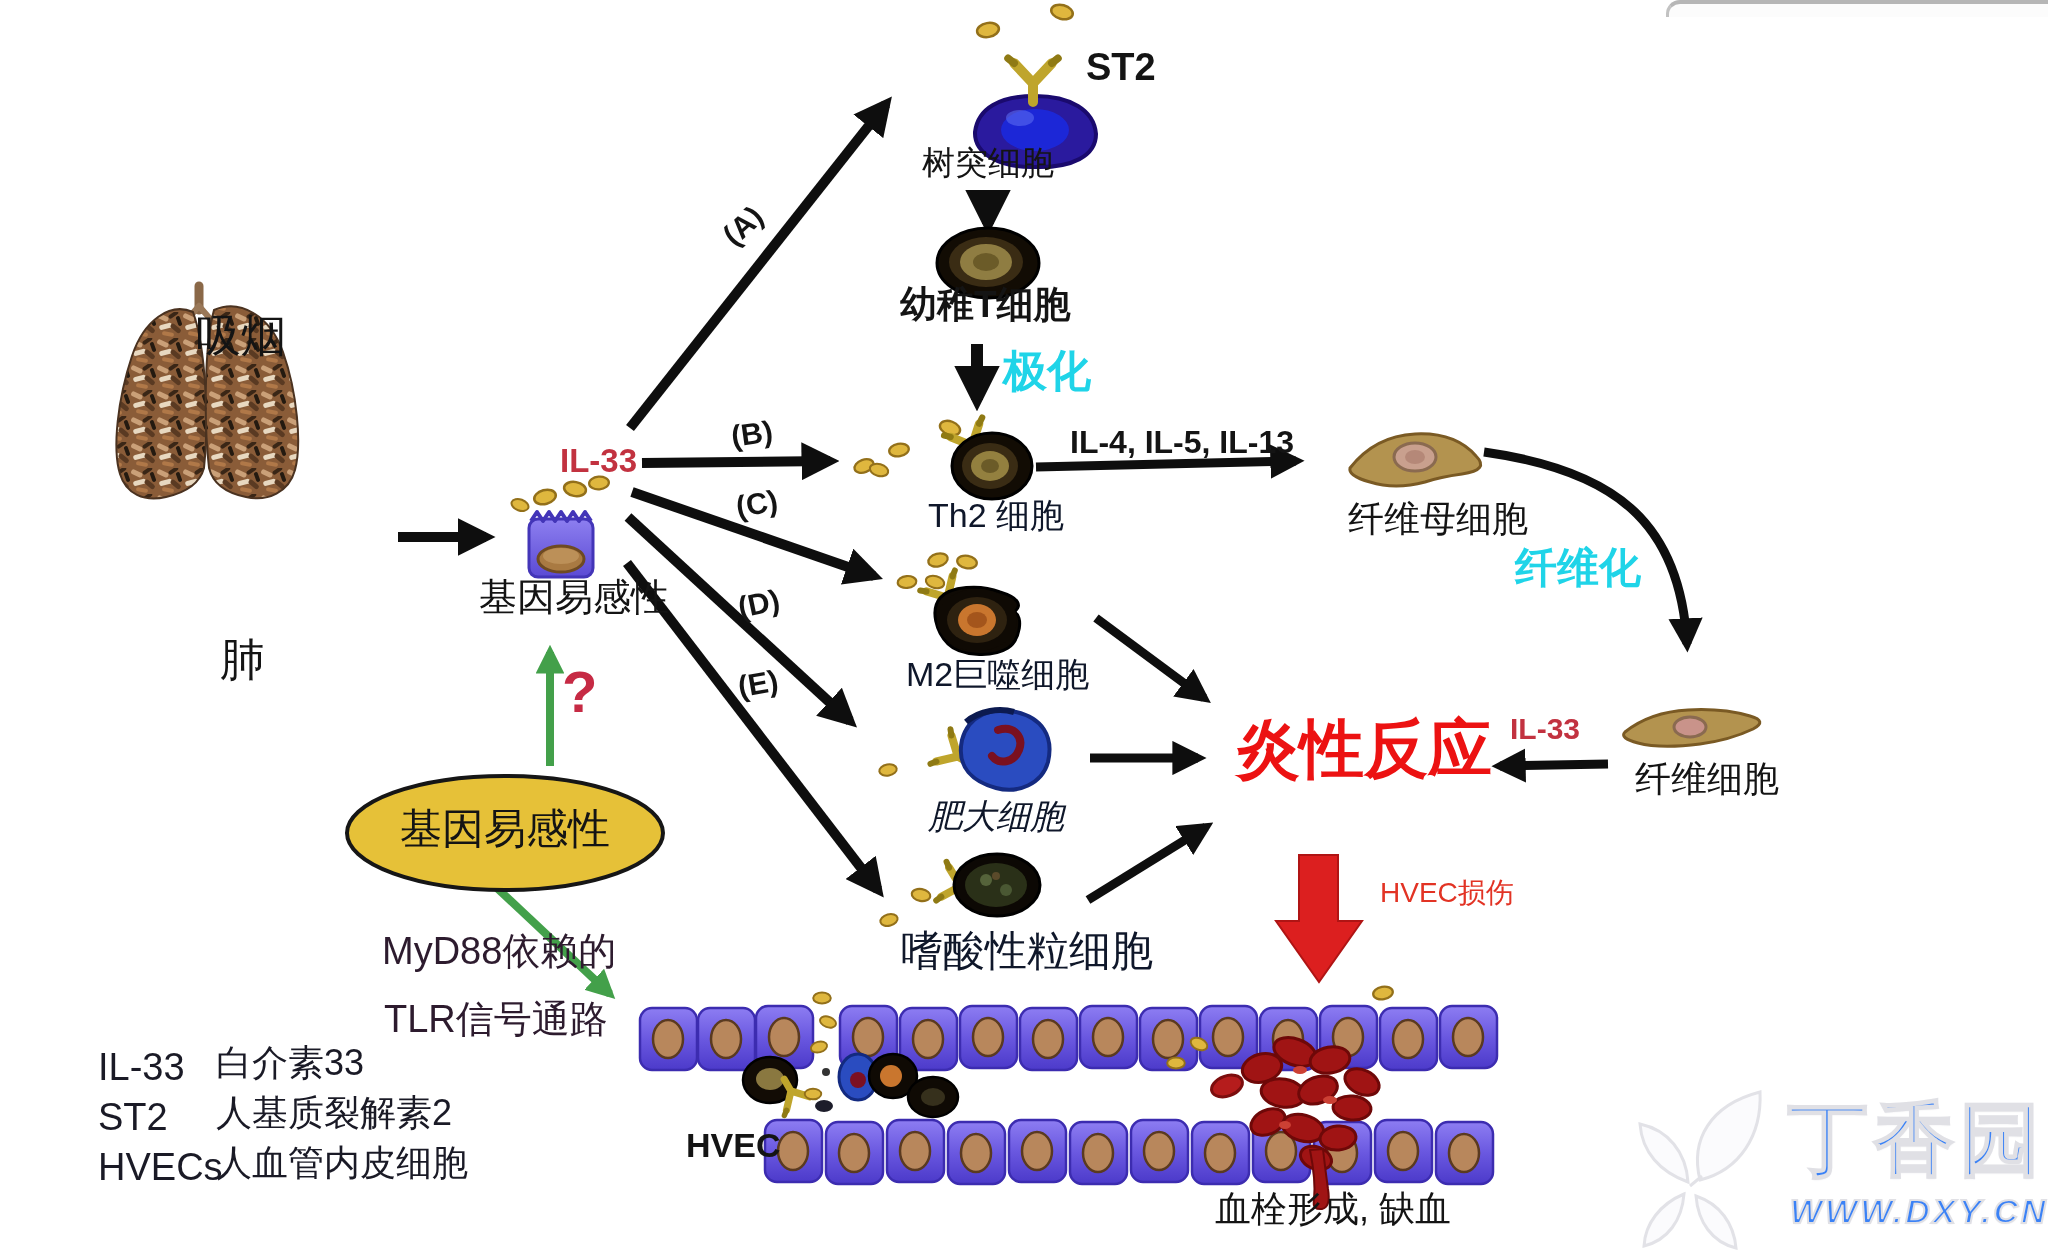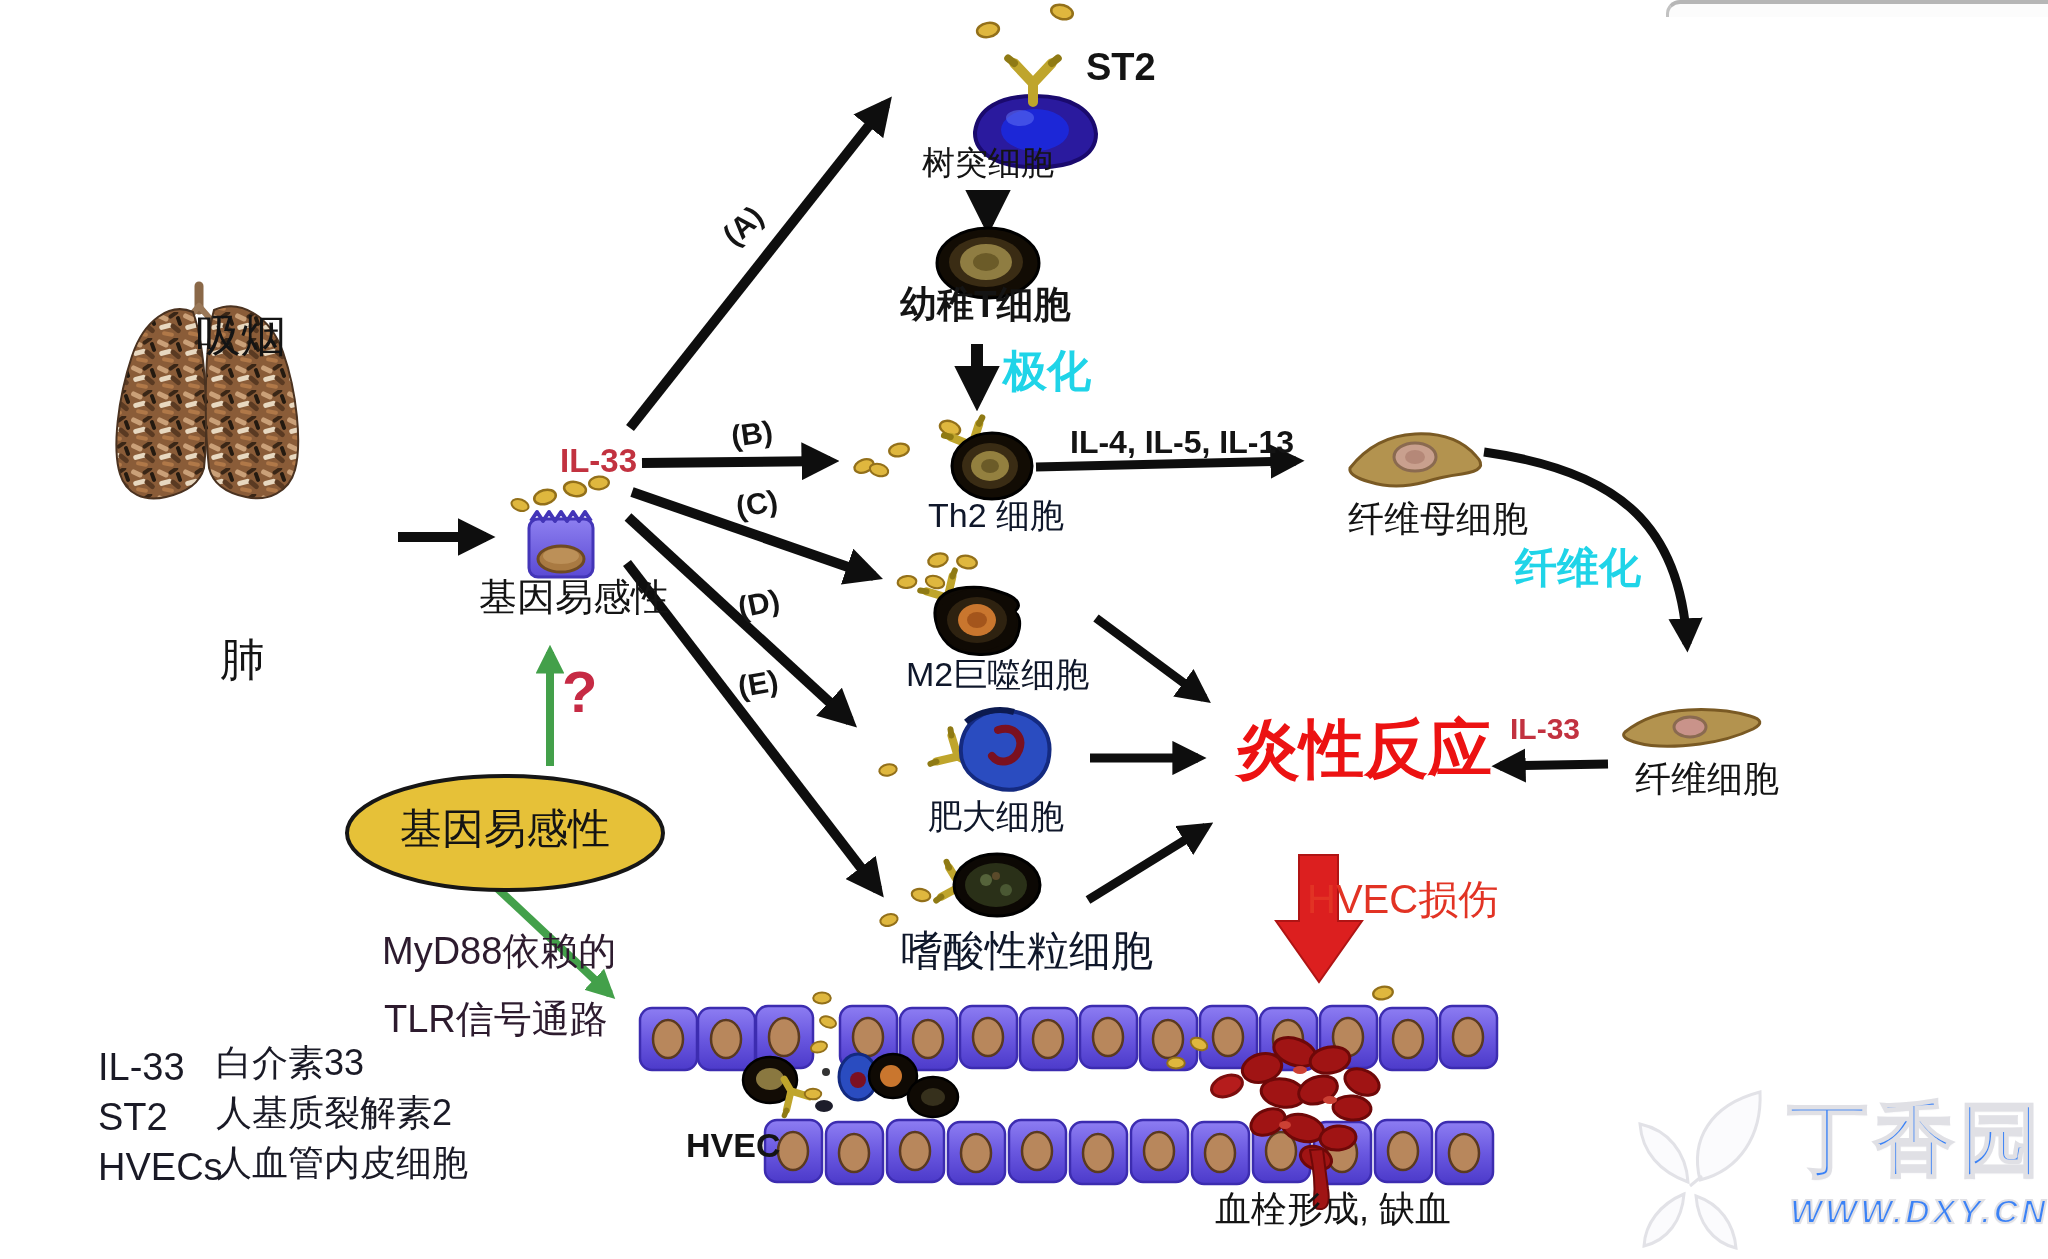--- a/index.html
+++ b/index.html
@@ -275,24 +275,24 @@
   <div class="t" style="left:922px;top:146px;font-size:33px;">树突细胞</div>
   <div class="t semib" style="left:900px;top:286px;font-size:37px;">幼稚T细胞</div>
   <div class="t cyan semib" style="left:1003px;top:348px;font-size:44px;">极化</div>
   <div class="t purple" style="left:928px;top:498px;font-size:34px;">Th2 细胞</div>
   <div class="t bold" style="left:1070px;top:426px;font-size:32px;">IL-4, IL-5, IL-13</div>
   <div class="t" style="left:1348px;top:500px;font-size:36px;">纤维母细胞</div>
   <div class="t cyan semib" style="left:1515px;top:546px;font-size:42px;">纤维化</div>
   <div class="t" style="left:1635px;top:760px;font-size:36px;">纤维细胞</div>
   <div class="t red bold" style="left:1510px;top:713px;font-size:30px;">IL-33</div>
   <div class="t purple" style="left:906px;top:657px;font-size:34px;">M2巨噬细胞</div>
-  <div class="t purple" style="left:928px;top:799px;font-size:34px;">肥大细胞</div>
+  <div class="t purple" style="left:928px;top:799px;font-size:34px;font-style:italic;">肥大细胞</div>
   <div class="t purple" style="left:901px;top:929px;font-size:42px;">嗜酸性粒细胞</div>
   <div class="t bigred bold" style="left:1236px;top:716px;font-size:64px;">炎性反应</div>
-  <div class="t dmgred" style="left:1307px;top:878px;font-size:40px;text-align:center;">HVEC损伤</div>
+  <div class="t dmgred" style="left:1380px;top:878px;font-size:28px;text-align:center;">HVEC损伤</div>
   <div class="t" style="left:400px;top:807px;font-size:42px;">基因易感性</div>
   <div class="t qmark bold" style="left:562px;top:662px;font-size:58px;">?</div>
   <div class="t darkpurple" style="left:382px;top:932px;font-size:38px;">MyD88依赖的</div>
   <div class="t darkpurple" style="left:384px;top:1000px;font-size:38px;">TLR信号通路</div>
   <div class="t semib" style="left:686px;top:1128px;font-size:34px;">HVEC</div>
   <div class="t" style="left:1215px;top:1190px;font-size:36px;">血栓形成, 缺血</div>
 
   <div class="t bold" style="left:722px;top:210px;font-size:30px;transform:rotate(-42deg);">(A)</div>
   <div class="t bold" style="left:731px;top:418px;font-size:30px;transform:rotate(-8deg);">(B)</div>
   <div class="t bold" style="left:736px;top:488px;font-size:30px;transform:rotate(-10deg);">(C)</div>

